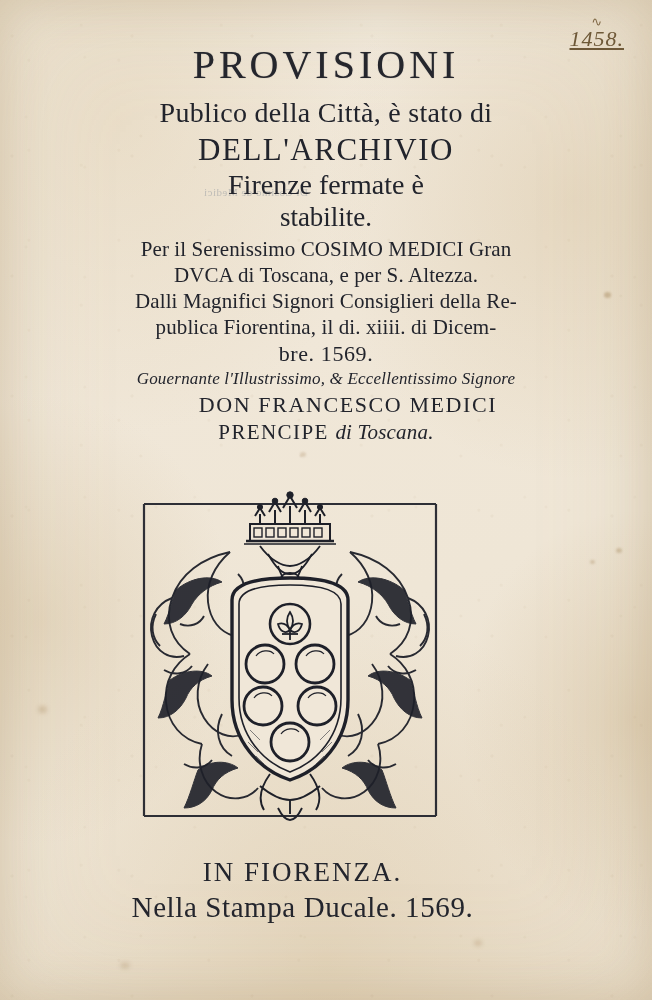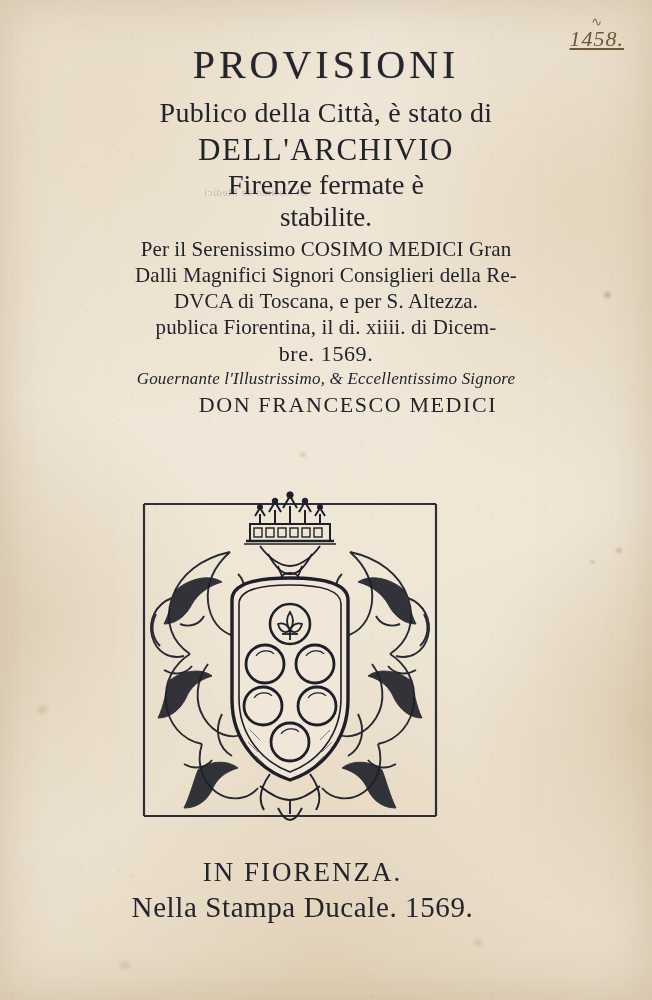--- a/index.html
+++ b/index.html
@@ -213,26 +213,27 @@
   <div id="showthrough">Di Cosimo de Medici</div>
 
   <div id="titleblock">
     <span class="ln l-provisioni">PROVISIONI</span>
     <span class="ln l-publico">Publico della Città, è stato di</span>
     <span class="ln l-dell">DELL'ARCHIVIO</span>
     <span class="ln l-firenze">Firenze fermate è</span>
     <span class="ln l-stabilite">stabilite.</span>
 
     <span class="ln l-body" style="margin-top:3px;">Per il Serenissimo COSIMO MEDICI Gran</span>
+    <span class="ln l-body">DVCA di Toscana, e per S. Altezza.</span>
     <span class="ln l-body">Dalli Magnifici Signori Consiglieri della Re-</span>
-    <span class="ln l-body">DVCA di Toscana, e per S. Altezza.</span>
     <span class="ln l-body">publica Fiorentina, il di. xiiii. di Dicem-</span>
     <span class="ln l-bre">bre.  1569.</span>
     <span class="ln l-gov">Gouernante l'Illustrissimo, &amp; Eccellentissimo Signore</span>
     <span class="ln l-don">DON FRANCESCO MEDICI</span>
+    <span class="ln l-prencipe"><span>PRENCIPE </span><i>di Toscana.</i></span>
   </div>
 
   <div id="emblem">
     <svg viewBox="0 0 360 372" xmlns="http://www.w3.org/2000/svg" aria-hidden="true">
       <defs>
         <g id="leafA">
           <path d="M0,0 C14,-12 34,-16 46,-8 C32,-6 22,2 16,12 C10,22 2,28 -8,28 C-2,18 -1,9 0,0 Z"></path>
         </g>
       </defs>
 

